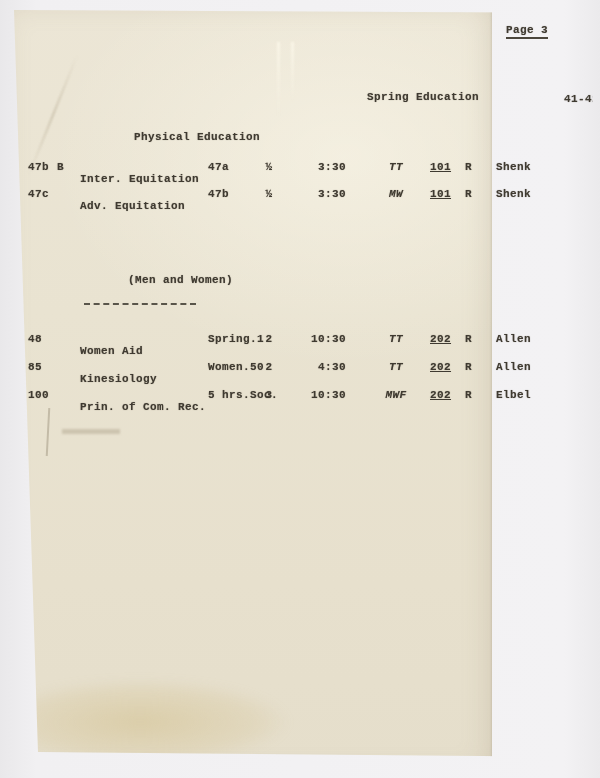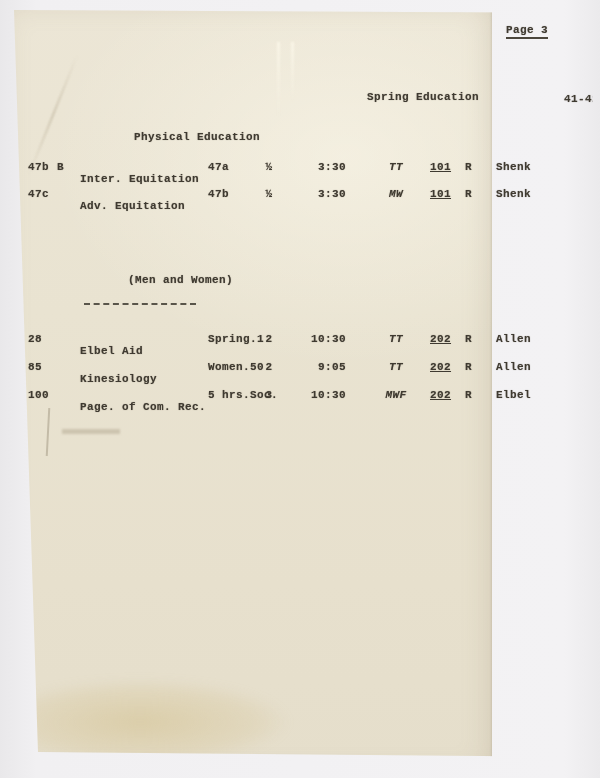--- a/index.html
+++ b/index.html
@@ -111,44 +111,44 @@
     <span class="tw c c-days">MW</span>
     <span class="tw c c-room">101</span>
     <span class="tw c c-flag">R</span>
     <span class="tw c c-instr">Shenk</span>
   </div>
 
   <div class="tw section-note">(Men and Women)</div>
   <div class="dash-underline"></div>
 
   <div class="row r-b1">
-    <span class="tw c c-num">28</span>
-    <span class="tw c c-title">Elbel Aid</span>
+    <span class="tw c c-num">48</span>
+    <span class="tw c c-title">Women Aid</span>
     <span class="tw c c-prereq">Spring.1</span>
     <span class="tw c c-cred">2</span>
     <span class="tw c c-time">10:30</span>
     <span class="tw c c-days">TT</span>
     <span class="tw c c-room">202</span>
     <span class="tw c c-flag">R</span>
     <span class="tw c c-instr">Allen</span>
   </div>
   <div class="row r-b2">
     <span class="tw c c-num">85</span>
     <span class="tw c c-title">Kinesiology</span>
     <span class="tw c c-prereq">Women.50</span>
     <span class="tw c c-cred">2</span>
-    <span class="tw c c-time">9:05</span>
+    <span class="tw c c-time">4:30</span>
     <span class="tw c c-days">TT</span>
     <span class="tw c c-room">202</span>
     <span class="tw c c-flag">R</span>
     <span class="tw c c-instr">Allen</span>
   </div>
   <div class="row r-b3">
     <span class="tw c c-num">100</span>
-    <span class="tw c c-title">Page. of Com. Rec.</span>
+    <span class="tw c c-title">Prin. of Com. Rec.</span>
     <span class="tw c c-prereq">5 hrs.Soc.</span>
     <span class="tw c c-cred">3</span>
     <span class="tw c c-time">10:30</span>
     <span class="tw c c-days">MWF</span>
     <span class="tw c c-room">202</span>
     <span class="tw c c-flag">R</span>
     <span class="tw c c-instr">Elbel</span>
   </div>
 </div>
 

